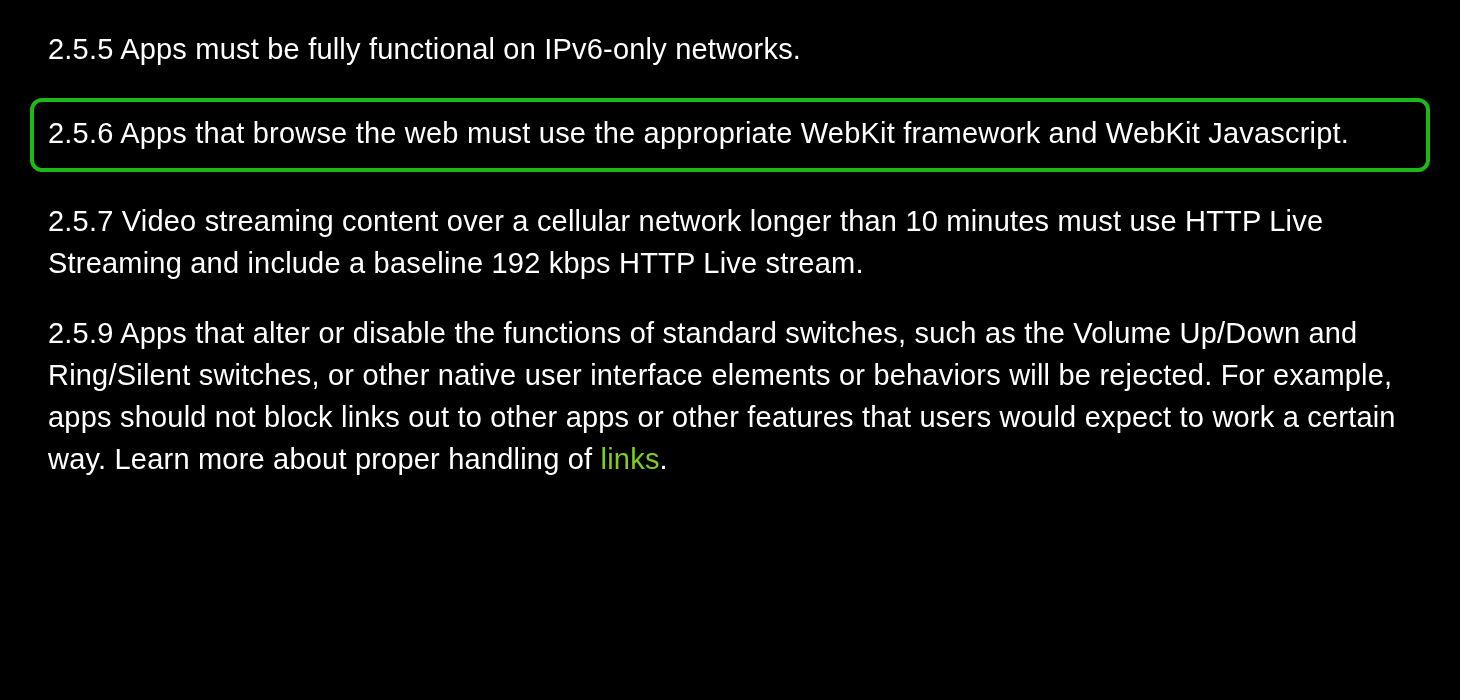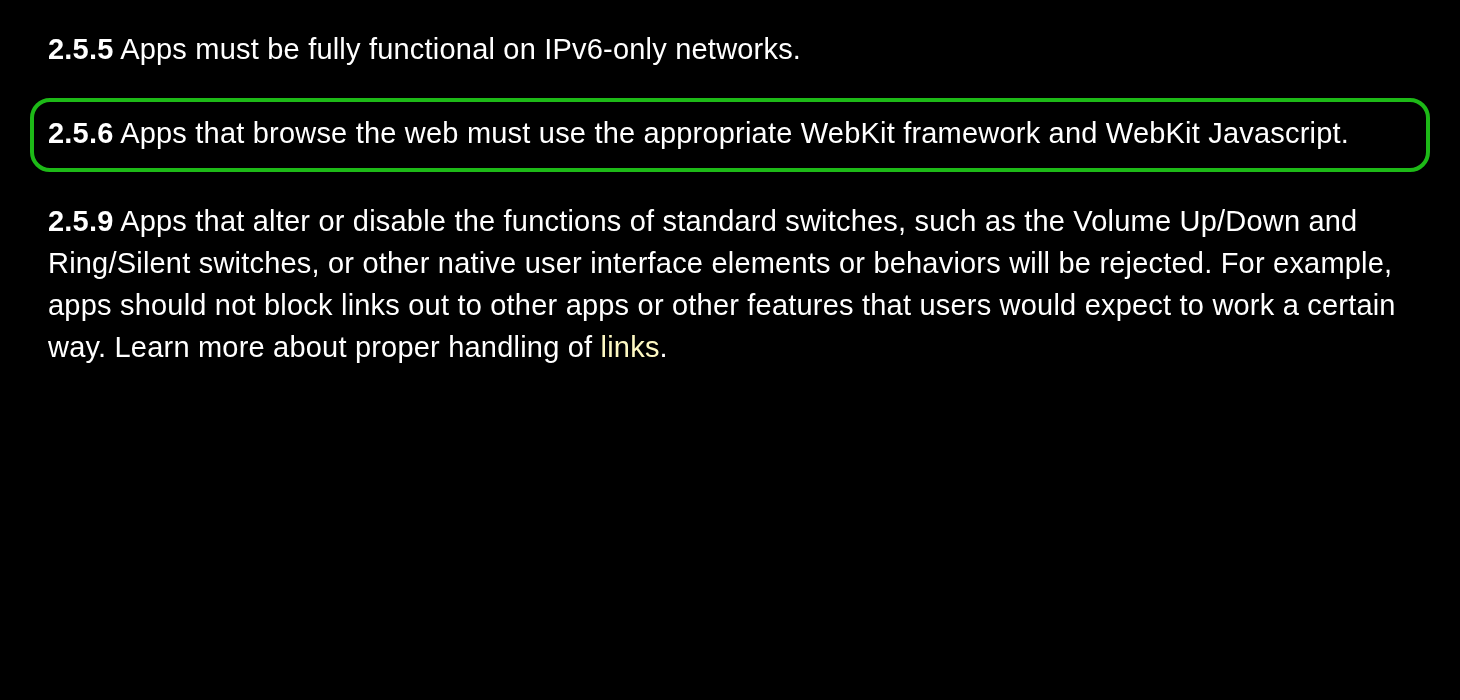--- a/index.html
+++ b/index.html
@@ -16,49 +16,52 @@
     padding: 0 48px 0 48px;
     box-sizing: border-box;
   }
   .rule {
     font-size: 29px;
     line-height: 1.45;
     margin: 28px 0;
     letter-spacing: 0.2px;
   }
   .rule-num {
-    font-weight: 700;
+    font-weight: 400;
   }
   .rule-text {
     font-weight: 400;
     text-align: right;
   }
   .highlight {
     border: 4px solid #1db917;
-    border-radius: 20px;
+    border-radius: 12px;
     padding: 10px 8px 14px 14px;
     margin: 18px -18px;
   }
   a.link {
-    color: #fef9c3;
+    color: #84cc16;
     text-decoration: none;
   }
 </style>
 </head>
 <body>
 
 <div class="container">
 
   <div class="rule">
     <span class="rule-num">2.5.5</span><span class="rule-text"> Apps must be fully functional on IPv6-only networks.</span>
   </div>
 
   <div class="rule highlight">
     <span class="rule-num">2.5.6</span><span class="rule-text"> Apps that browse the web must use the appropriate WebKit framework and WebKit Javascript.</span>
   </div>
 
+  <div class="rule">
+    <span class="rule-num">2.5.7</span><span class="rule-text"> Video streaming content over a cellular network longer than 10 minutes must use HTTP Live Streaming and include a baseline 192 kbps HTTP Live stream.</span>
+  </div>
 
 
   <div class="rule">
     <span class="rule-num">2.5.9</span><span class="rule-text"> Apps that alter or disable the functions of standard switches, such as the Volume Up/Down and Ring/Silent switches, or other native user interface elements or behaviors will be rejected. For example, apps should not block links out to other apps or other features that users would expect to work a certain way. Learn more about proper handling of </span><a href="#" class="link">links</a><span class="rule-text">.</span>
   </div>
 
 </div>
 
 </body></html>

